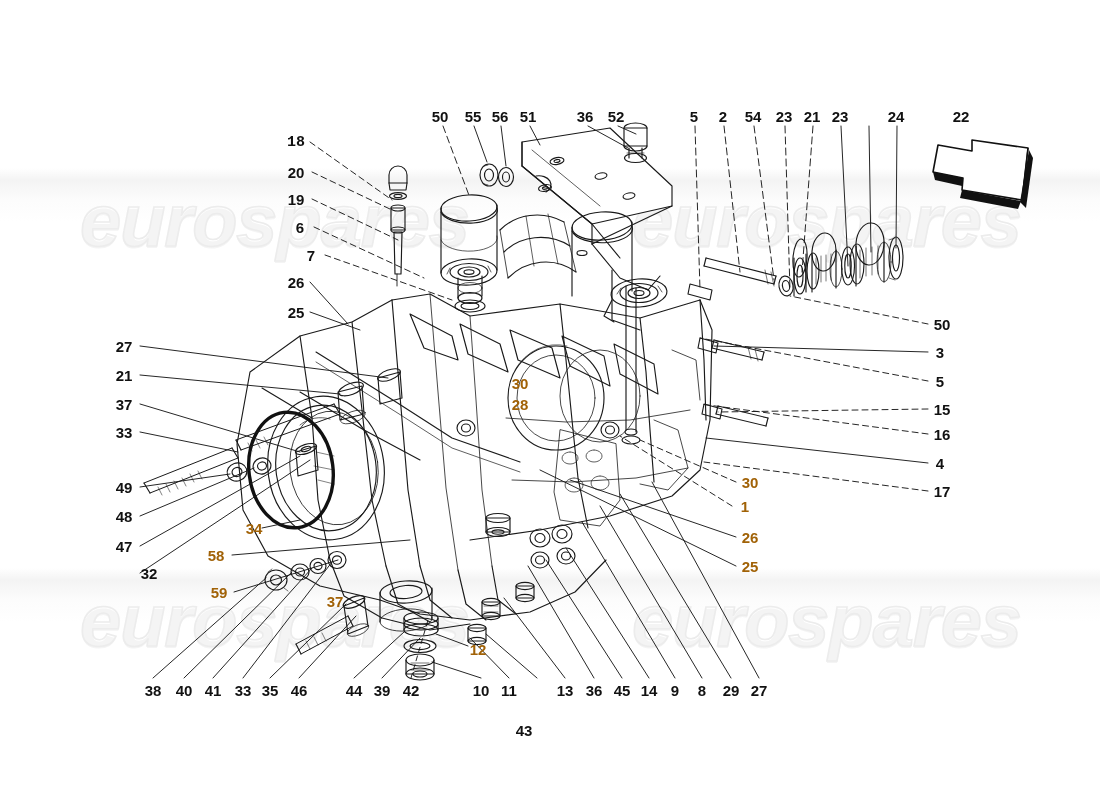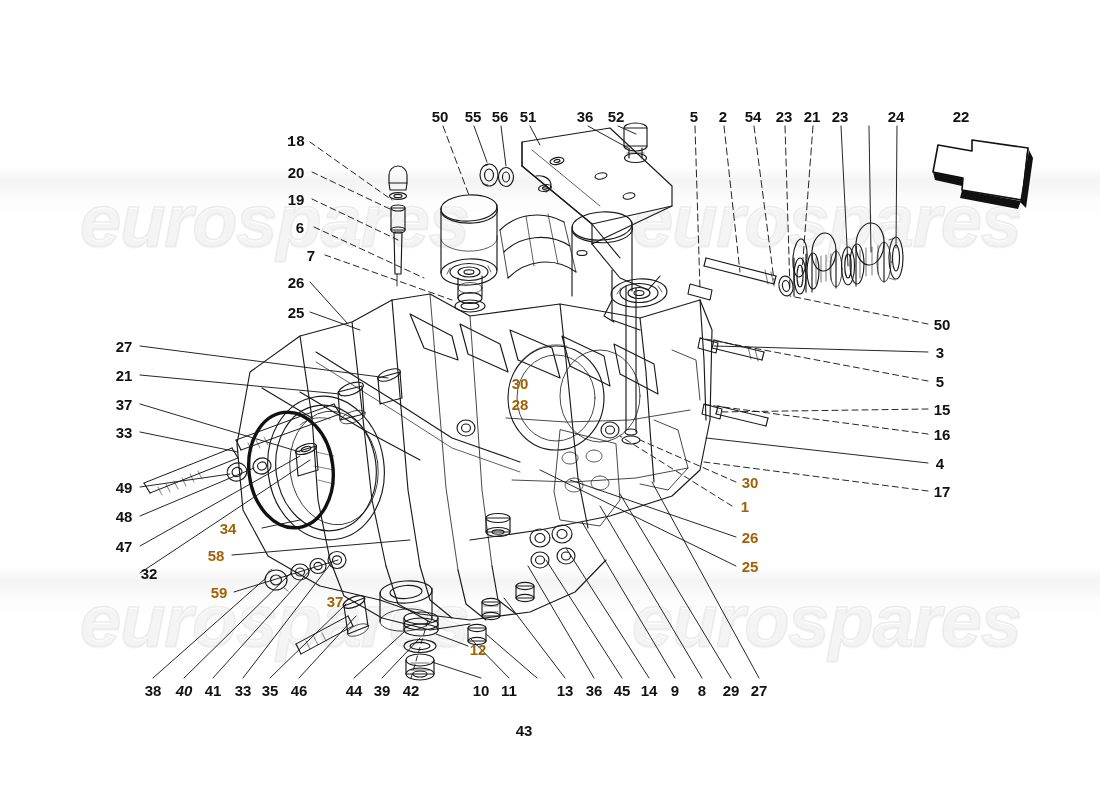--- a/index.html
+++ b/index.html
@@ -474,40 +474,40 @@
       <div class="callout-label" style="left: 296px; top: 282px;">26</div>
       <div class="callout-label" style="left: 296px; top: 312px;">25</div>
       <div class="callout-label" style="left: 124px; top: 346px;">27</div>
       <div class="callout-label" style="left: 124px; top: 375px;">21</div>
       <div class="callout-label" style="left: 124px; top: 404px;">37</div>
       <div class="callout-label" style="left: 124px; top: 432px;">33</div>
       <div class="callout-label" style="left: 124px; top: 487px;">49</div>
       <div class="callout-label" style="left: 124px; top: 516px;">48</div>
       <div class="callout-label" style="left: 124px; top: 546px;">47</div>
       <div class="callout-label" style="left: 124px; top: 573px; margin-left: 25px;">32</div>
-      <div class="inner-label" style="left: 228px; top: 528px;">34</div>
+      <div class="inner-label" style="left: 254px; top: 528px;">34</div>
       <div class="inner-label" style="left: 216px; top: 555px;">58</div>
       <div class="inner-label" style="left: 219px; top: 592px;">59</div>
       <div class="inner-label" style="left: 335px; top: 601px;">37</div>
       <div class="callout-label" style="left: 942px; top: 324px;">50</div>
       <div class="callout-label" style="left: 940px; top: 352px;">3</div>
       <div class="callout-label" style="left: 940px; top: 381px;">5</div>
       <div class="callout-label" style="left: 942px; top: 409px;">15</div>
       <div class="callout-label" style="left: 942px; top: 434px;">16</div>
       <div class="callout-label" style="left: 940px; top: 463px;">4</div>
       <div class="callout-label" style="left: 942px; top: 491px;">17</div>
       <div class="inner-label" style="left: 750px; top: 482px;">30</div>
       <div class="inner-label" style="left: 745px; top: 506px;">1</div>
       <div class="inner-label" style="left: 750px; top: 537px;">26</div>
       <div class="inner-label" style="left: 750px; top: 566px;">25</div>
       <div class="inner-label" style="left: 520px; top: 383px;">30</div>
       <div class="inner-label" style="left: 520px; top: 404px;">28</div>
       <div class="inner-label" style="left: 478px; top: 649px;">12</div>
       <div class="callout-label" style="left: 153px; top: 690px;">38</div>
-      <div class="callout-label" style="left: 184px; top: 690px; font-style: italic;">40</div>
+      <div class="callout-label" style="left: 184px; top: 690px;">40</div>
       <div class="callout-label" style="left: 213px; top: 690px;">41</div>
       <div class="callout-label" style="left: 243px; top: 690px;">33</div>
       <div class="callout-label" style="left: 270px; top: 690px;">35</div>
       <div class="callout-label" style="left: 299px; top: 690px;">46</div>
       <div class="callout-label" style="left: 354px; top: 690px;">44</div>
       <div class="callout-label" style="left: 382px; top: 690px;">39</div>
       <div class="callout-label" style="left: 411px; top: 690px;">42</div>
       <div class="callout-label" style="left: 481px; top: 690px;">10</div>
       <div class="callout-label" style="left: 509px; top: 690px;">11</div>
       <div class="callout-label" style="left: 524px; top: 690px; margin-top: 40px;">43</div>

